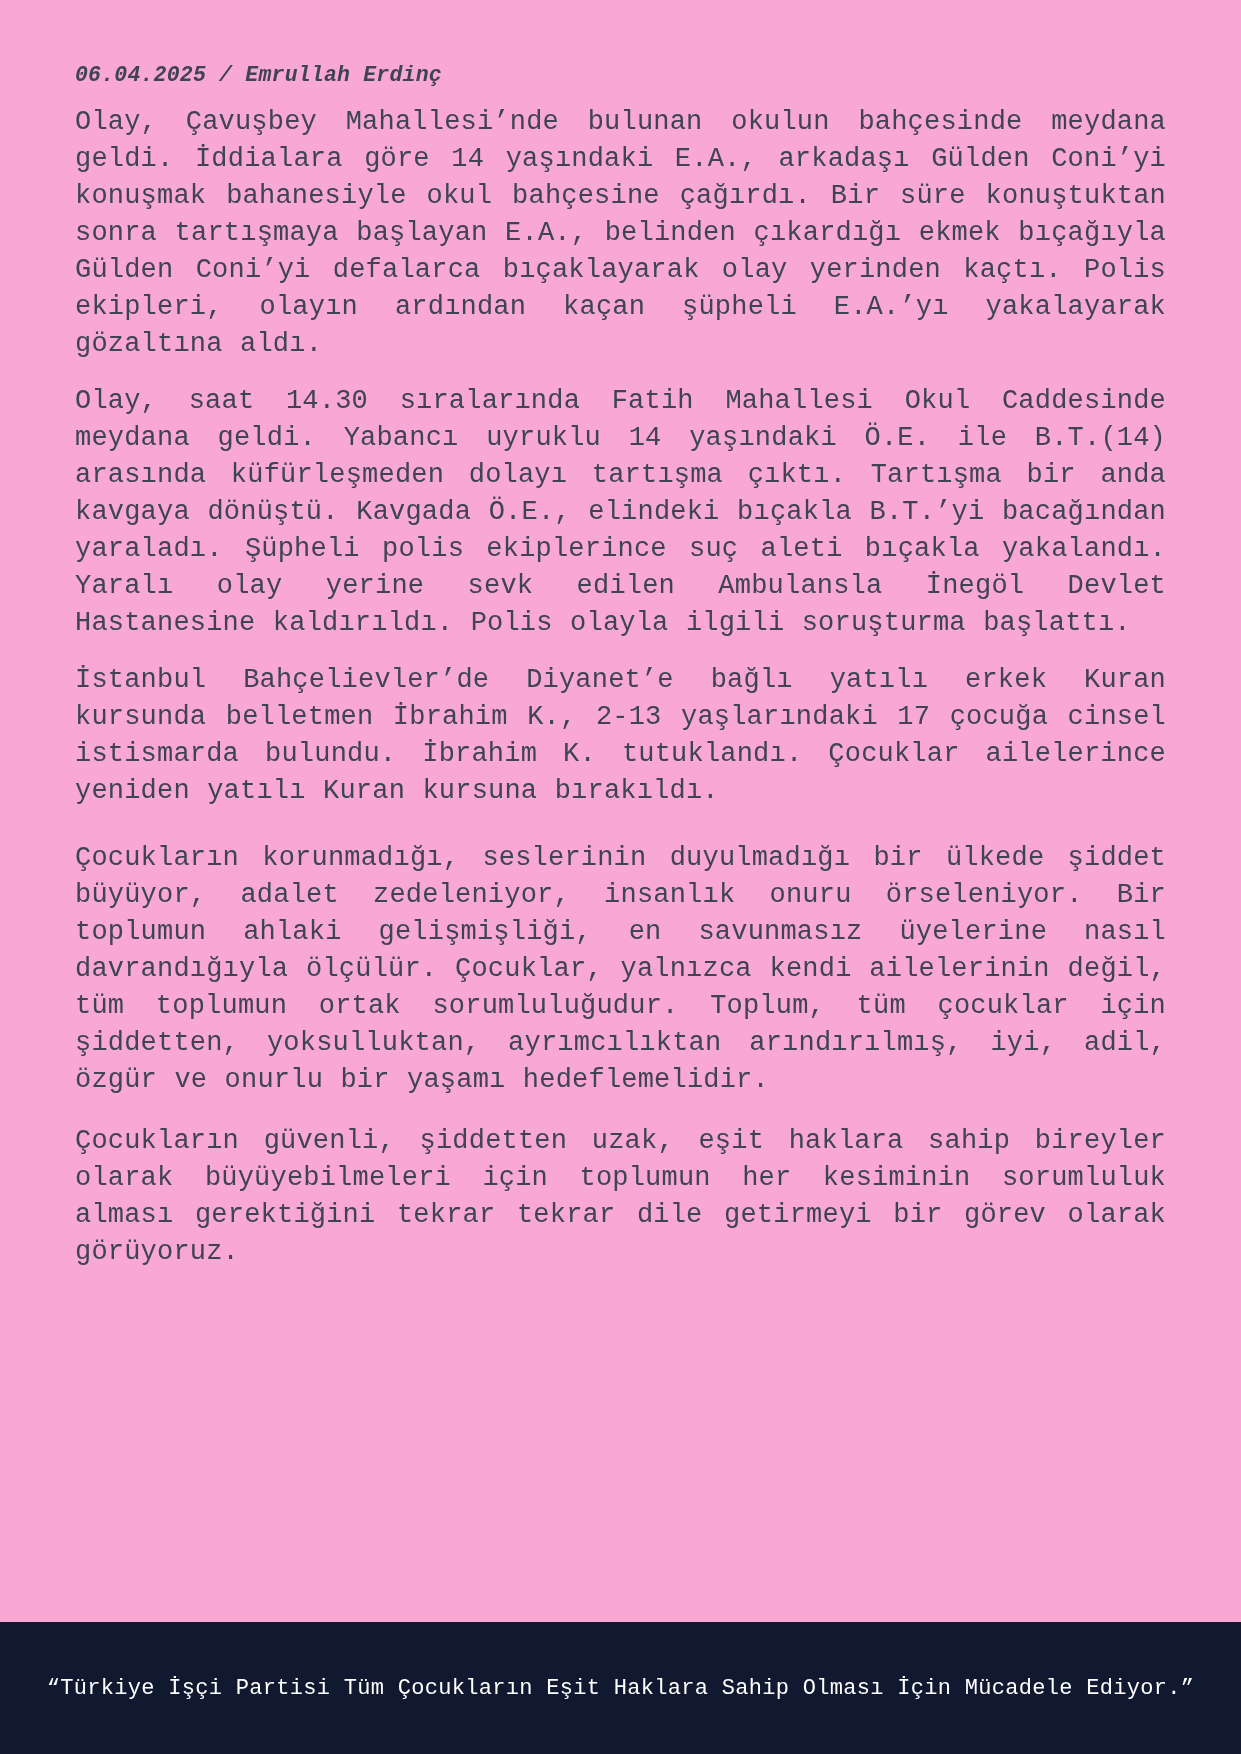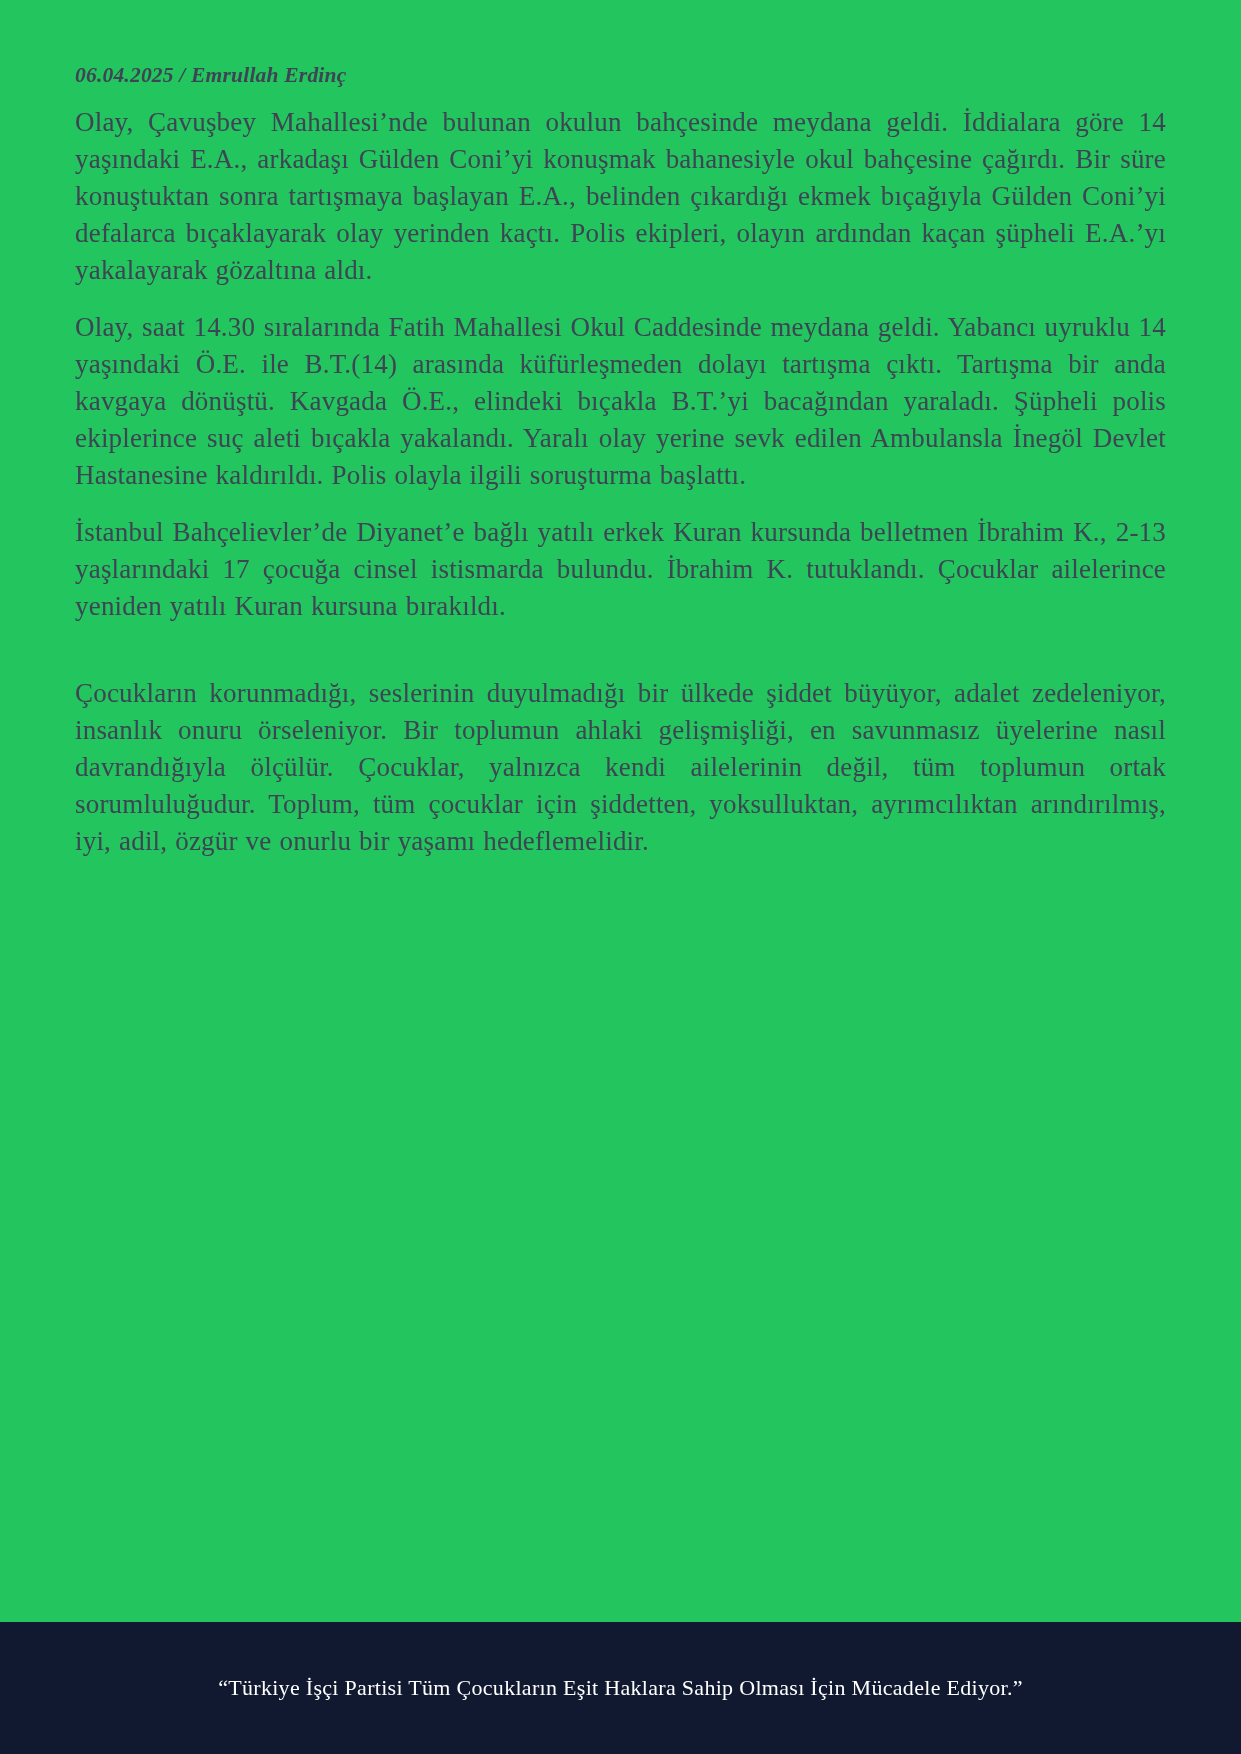--- a/index.html
+++ b/index.html
@@ -4,23 +4,23 @@
 <style>
   html, body {
     margin: 0;
     padding: 0;
     background: #ffffff;
   }
   .page {
     position: relative;
     width: 1241px;
     height: 1754px;
-    background: #22c55e;
+    background: #f9a8d4;
     overflow: hidden;
-    font-family: Liberation Serif, serif;
+    font-family: Liberation Mono, monospace;
     color: #3e4453;
   }
   .content {
     position: absolute;
     top: 0;
     left: 75px;
     right: 75px;
     padding-top: 62px;
   }
   .section-heading {
@@ -36,21 +36,21 @@
     line-height: 1.37;
     margin: 0 0 20px 0;
     text-align: justify;
     letter-spacing: 0.2px;
     word-spacing: 1px;
   }
   .section {
     margin-bottom: 6px;
   }
   .closing {
-    margin-top: 50px;
+    margin-top: 30px;
   }
   .closing .section-body {
     margin-bottom: 24px;
   }
   .footer {
     position: absolute;
     left: 0;
     right: 0;
     bottom: 0;
     height: 132px;
@@ -81,20 +81,21 @@
     <div class="section">
       <p class="section-body">Olay, saat 14.30 sıralarında Fatih Mahallesi Okul Caddesinde meydana geldi. Yabancı uyruklu 14 yaşındaki Ö.E. ile B.T.(14) arasında küfürleşmeden dolayı tartışma çıktı. Tartışma bir anda kavgaya dönüştü. Kavgada Ö.E., elindeki bıçakla B.T.’yi bacağından yaraladı. Şüpheli polis ekiplerince suç aleti bıçakla yakalandı. Yaralı olay yerine sevk edilen Ambulansla İnegöl Devlet Hastanesine kaldırıldı. Polis olayla ilgili soruşturma başlattı.</p>
     </div>
 
     <div class="section">
       <p class="section-body">İstanbul Bahçelievler’de Diyanet’e bağlı yatılı erkek Kuran kursunda belletmen İbrahim K., 2-13 yaşlarındaki 17 çocuğa cinsel istismarda bulundu. İbrahim K. tutuklandı. Çocuklar ailelerince yeniden yatılı Kuran kursuna bırakıldı.</p>
     </div>
 
     <div class="closing">
       <p class="section-body">Çocukların korunmadığı, seslerinin duyulmadığı bir ülkede şiddet büyüyor, adalet zedeleniyor, insanlık onuru örseleniyor. Bir toplumun ahlaki gelişmişliği, en savunmasız üyelerine nasıl davrandığıyla ölçülür. Çocuklar, yalnızca kendi ailelerinin değil, tüm toplumun ortak sorumluluğudur. Toplum, tüm çocuklar için şiddetten, yoksulluktan, ayrımcılıktan arındırılmış, iyi, adil, özgür ve onurlu bir yaşamı hedeflemelidir.</p>
+      <p class="section-body">Çocukların güvenli, şiddetten uzak, eşit haklara sahip bireyler olarak büyüyebilmeleri için toplumun her kesiminin sorumluluk alması gerektiğini tekrar tekrar dile getirmeyi bir görev olarak görüyoruz.</p>
     </div>
 
   </div>
 
   <div class="footer">
     <div class="footer-text">“Türkiye İşçi Partisi Tüm Çocukların Eşit Haklara Sahip Olması İçin Mücadele Ediyor.”</div>
   </div>
 </div>
 
 </body></html>

